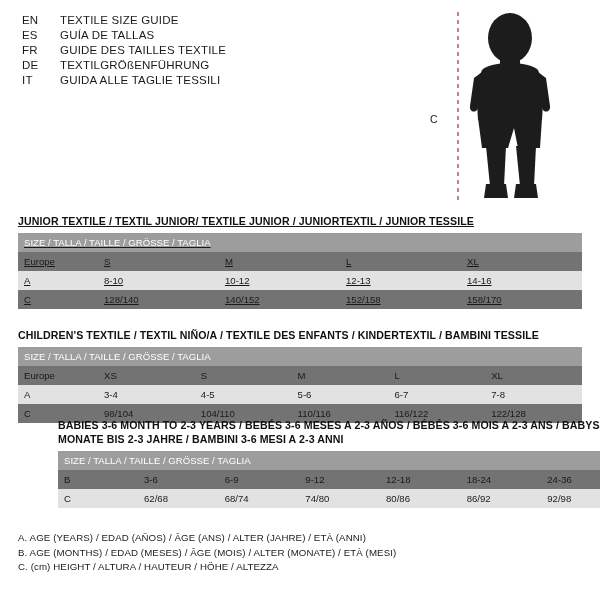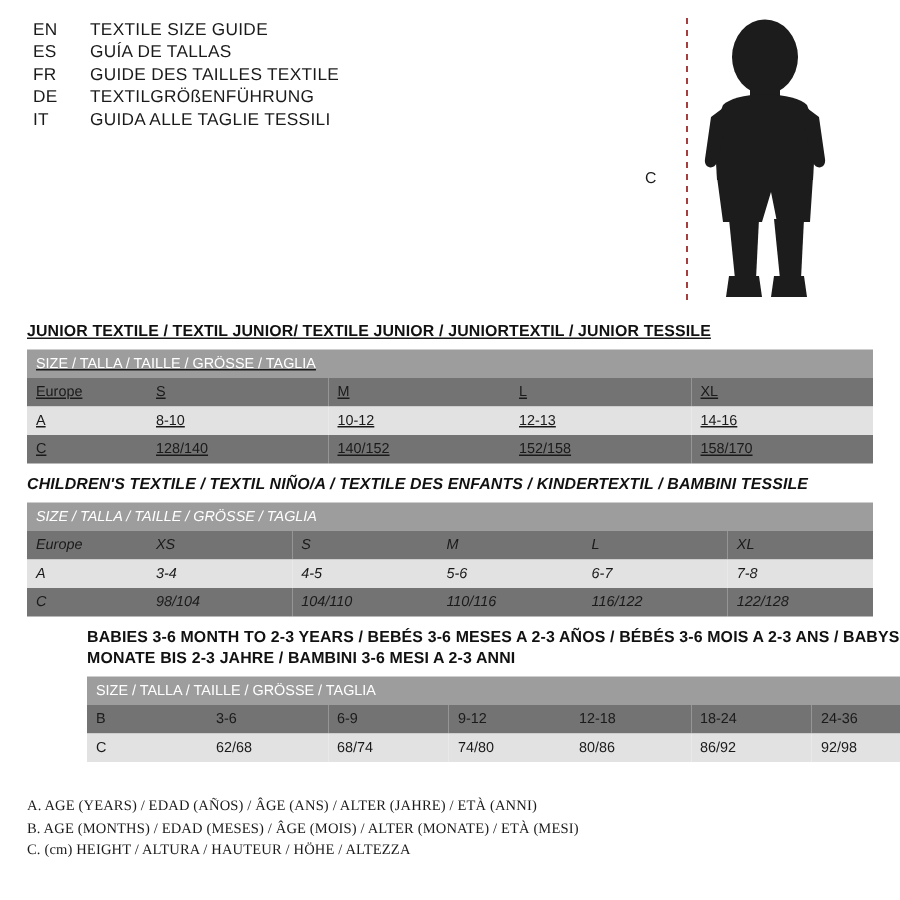--- a/index.html
+++ b/index.html
@@ -107,21 +107,20 @@
   tr.plain td {
     background: #737373;
   }
 
   
   .footnotes {
     position: absolute;
     left: 18px;
     top: 531px;
     width: 564px;
-    font-family: Liberation Serif, serif;
   }
   .footnote {
     font-size: 9.7px;
     color: #1a1a1a;
     line-height: 14.5px;
     letter-spacing: 0.1px;
   }
 </style>
 </head>
 <body>
@@ -215,21 +214,21 @@
           <td>C</td>
           <td>128/140</td>
           <td>140/152</td>
           <td>152/158</td>
           <td>158/170</td>
         </tr>
       </tbody>
     </table>
   </div>
 
-  <div class="section" style="top:316px;font-style:italic;">
+  <div class="section" style="top:328px;">
     <div class="section-title">CHILDREN'S TEXTILE / TEXTIL NIÑO/A / TEXTILE DES ENFANTS / KINDERTEXTIL / BAMBINI TESSILE</div>
     <table class="size-table">
       <colgroup>
         <col style="width:80px">
           <col>
           <col>
           <col>
           <col>
           <col>
       </colgroup>

